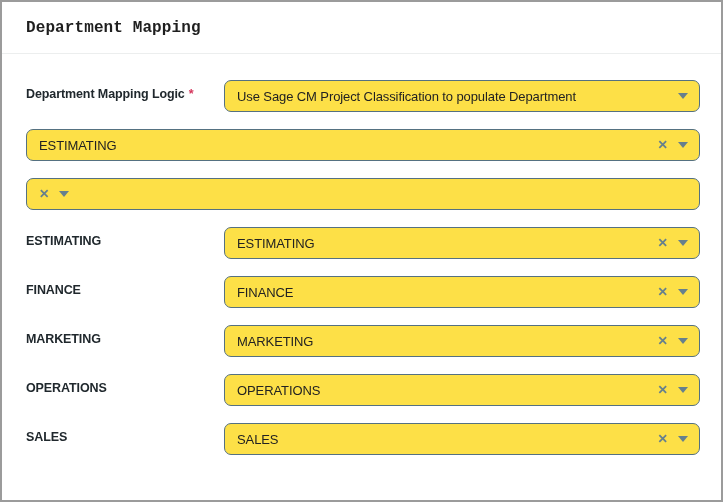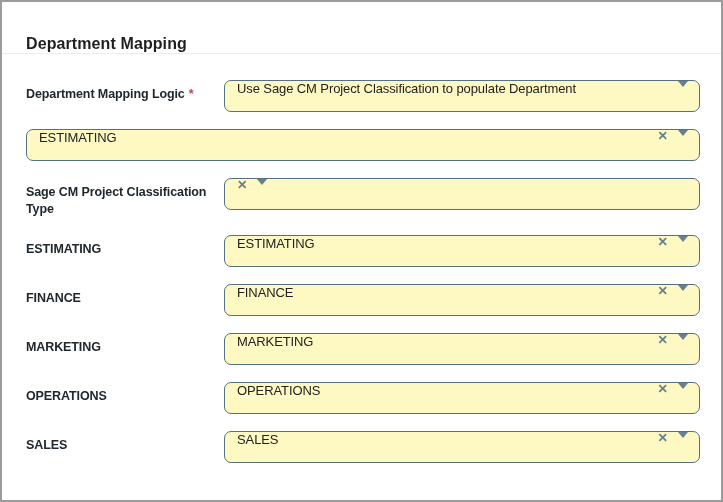--- a/index.html
+++ b/index.html
@@ -9,23 +9,24 @@
     width: 723px; height: 502px;
   }
   .page {
     width: 723px; height: 502px;
     background: var(--background, #ffffff);
     border: 2px solid var(--outer_border, #9b9b9b);
     overflow: hidden;
   }
   .header {
     height: 52px;
-    display: flex; align-items: flex-end;
+    display: flex; align-items: center;
     padding: 0 24px;
     border-bottom: 1px solid var(--divider, #eceeee);
+    font-family: Liberation Mono, monospace;
   }
   .title {
     font-size: 16px; font-weight: bold;
     color: var(--title_text, #1f1f1f);
     letter-spacing: 0.1px;
   }
   .content { padding: 26px 21px 0 24px; }
   .row {
     display: flex; align-items: flex-start;
     margin-bottom: 17px;
@@ -40,22 +41,22 @@
   }
   .req {
     color: var(--required, #d5365c);
     font-weight: bold;
     margin-left: 4px;
   }
   .select {
     flex: 1; height: 32px;
     border: 1.5px solid var(--select_border, #557181);
     border-radius: 7px;
-    background: #fef9c3;
-    display: flex; align-items: flex-start;
+    background: #fde047;
+    display: flex; align-items: center;
     padding: 0 11px 0 12px;
     cursor: pointer;
   }
   .value {
     flex: 1;
     font-size: 13px;
     color: var(--value_text, #222222);
     white-space: nowrap; overflow: hidden;
     letter-spacing: -0.1px;
   }
@@ -94,21 +95,20 @@
 
     <div class="row">
       <div class="select">
         <span class="value">ESTIMATING</span>
         <span class="clear">✕</span>
         <span class="caret"></span>
       </div>
     </div>
 
     <div class="row">
-      <div class="label">Sage CM Project Classification Type</div>
       <div class="select">
         <span class="clear">✕</span>
         <span class="caret"></span>
       </div>
     </div>
 
     <div class="row">
       <div class="label">ESTIMATING</div>
       <div class="select">
         <span class="value">ESTIMATING</span>

